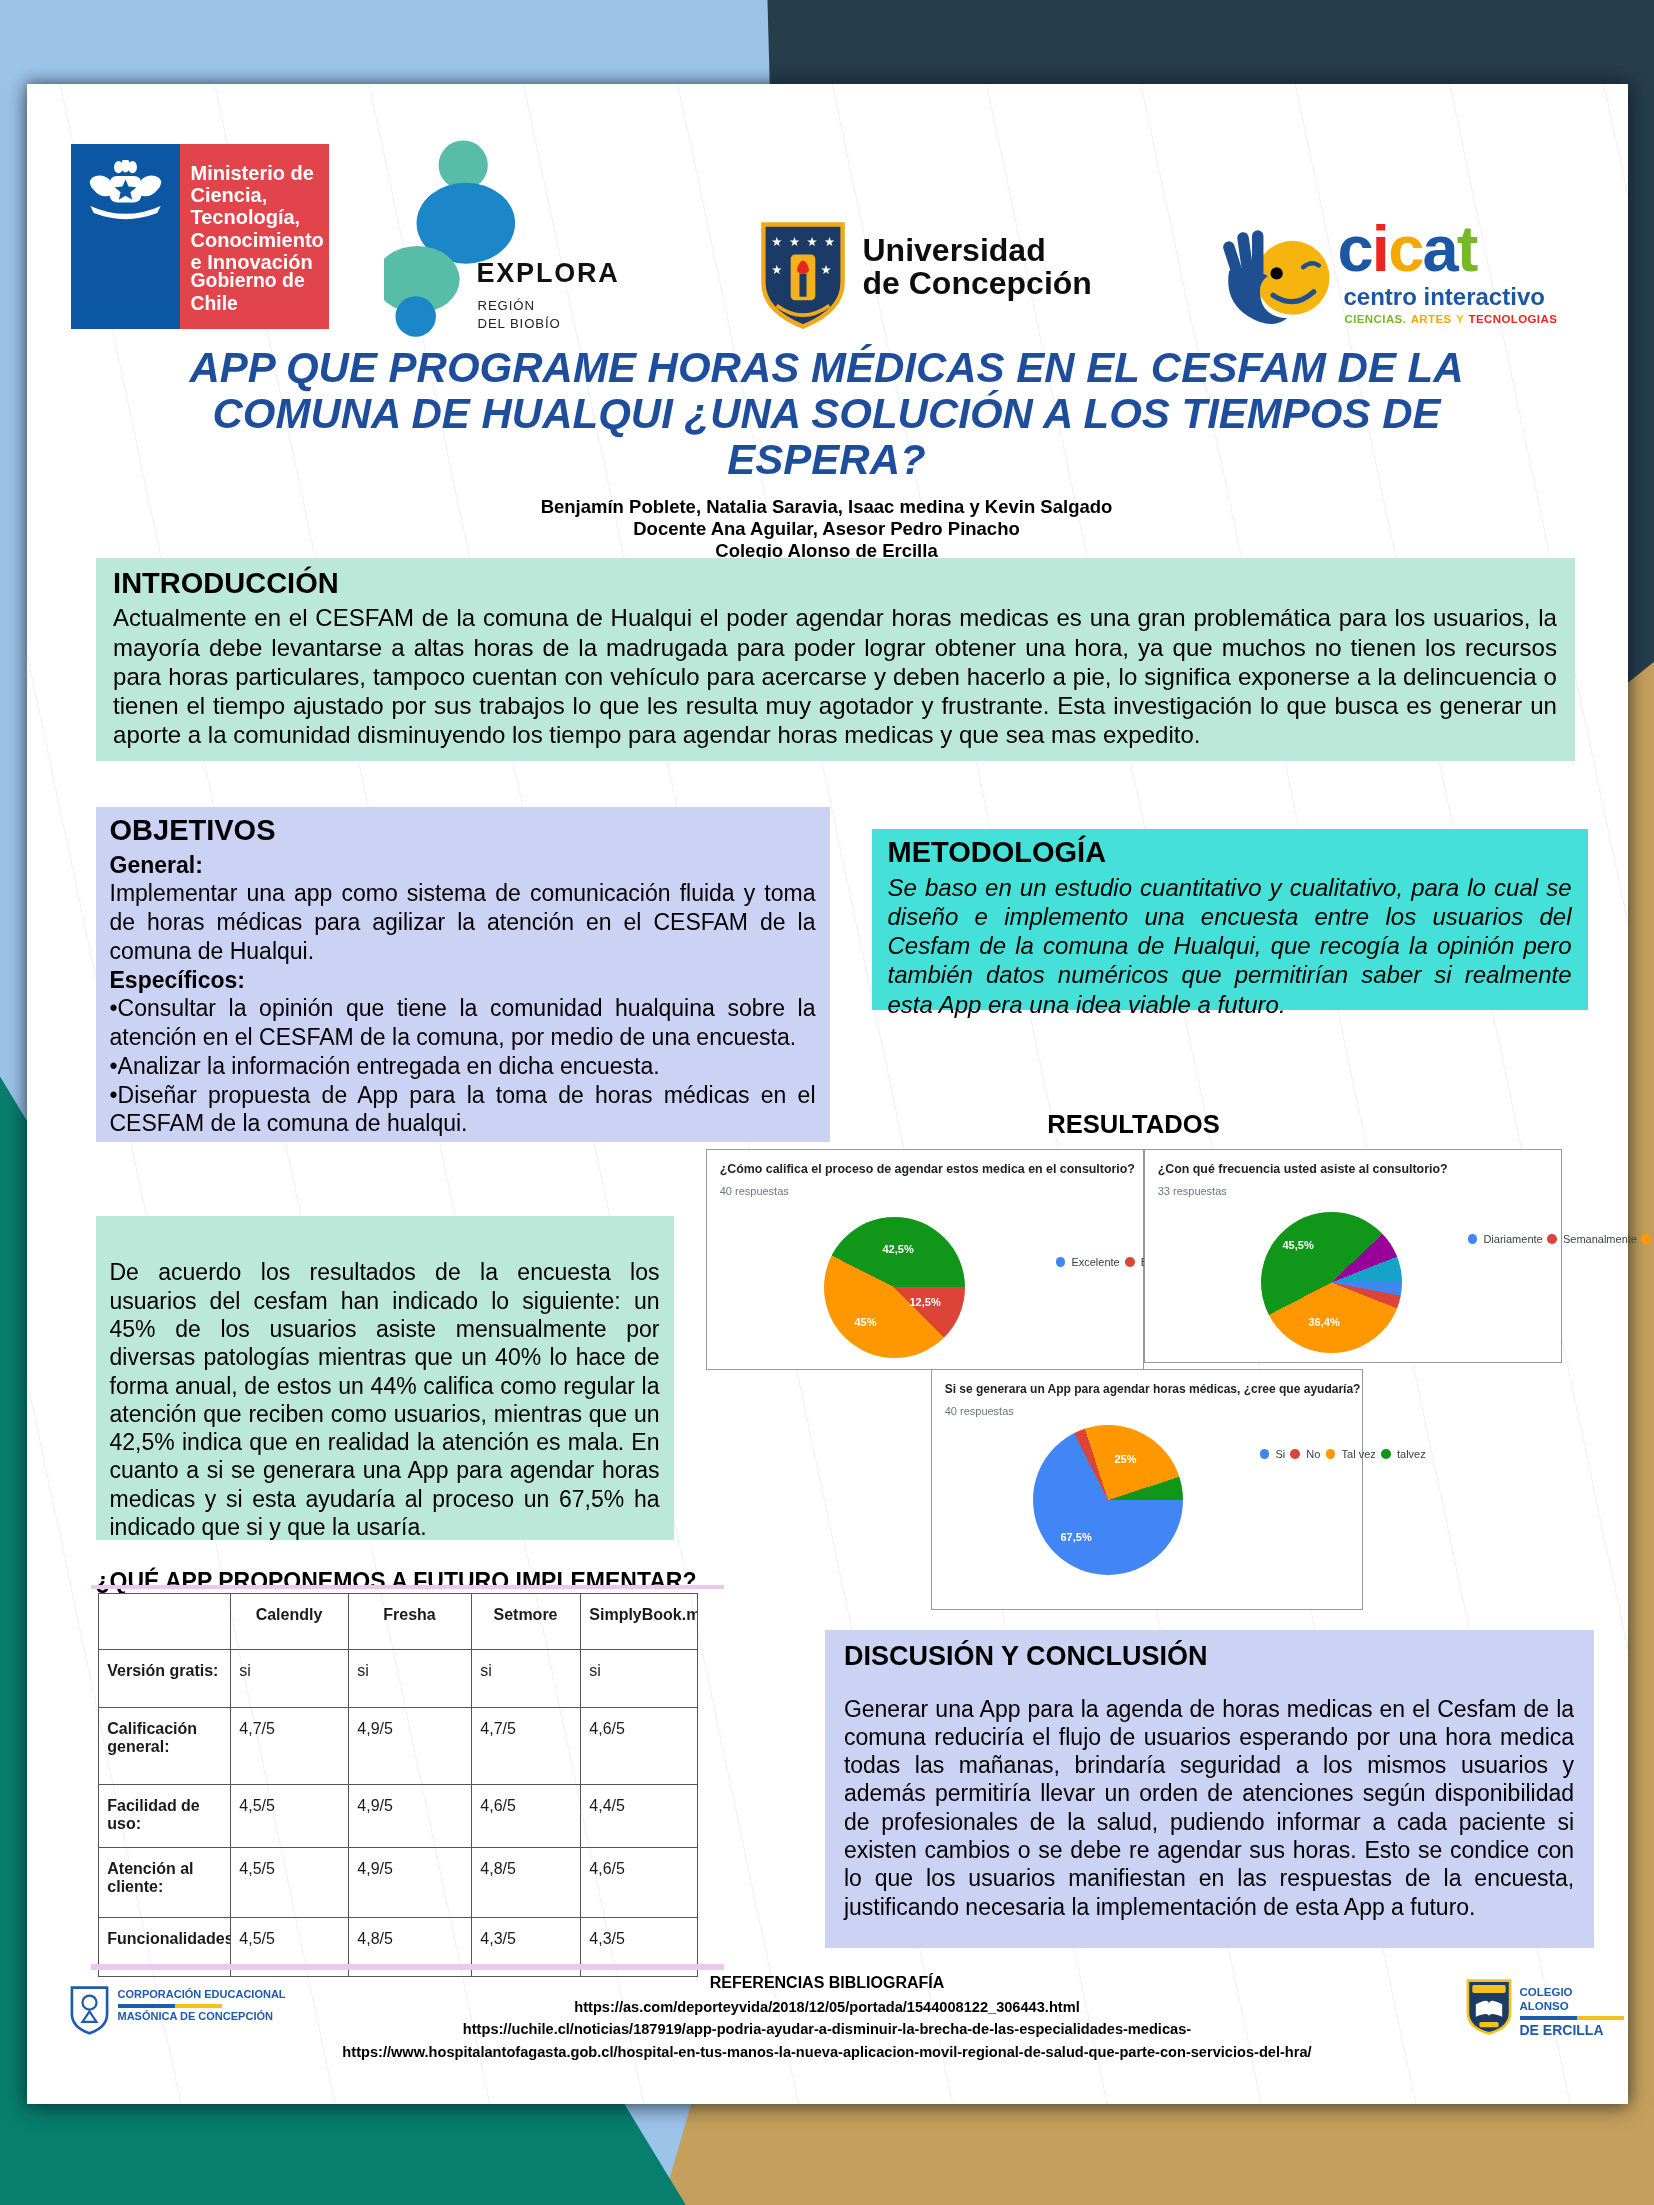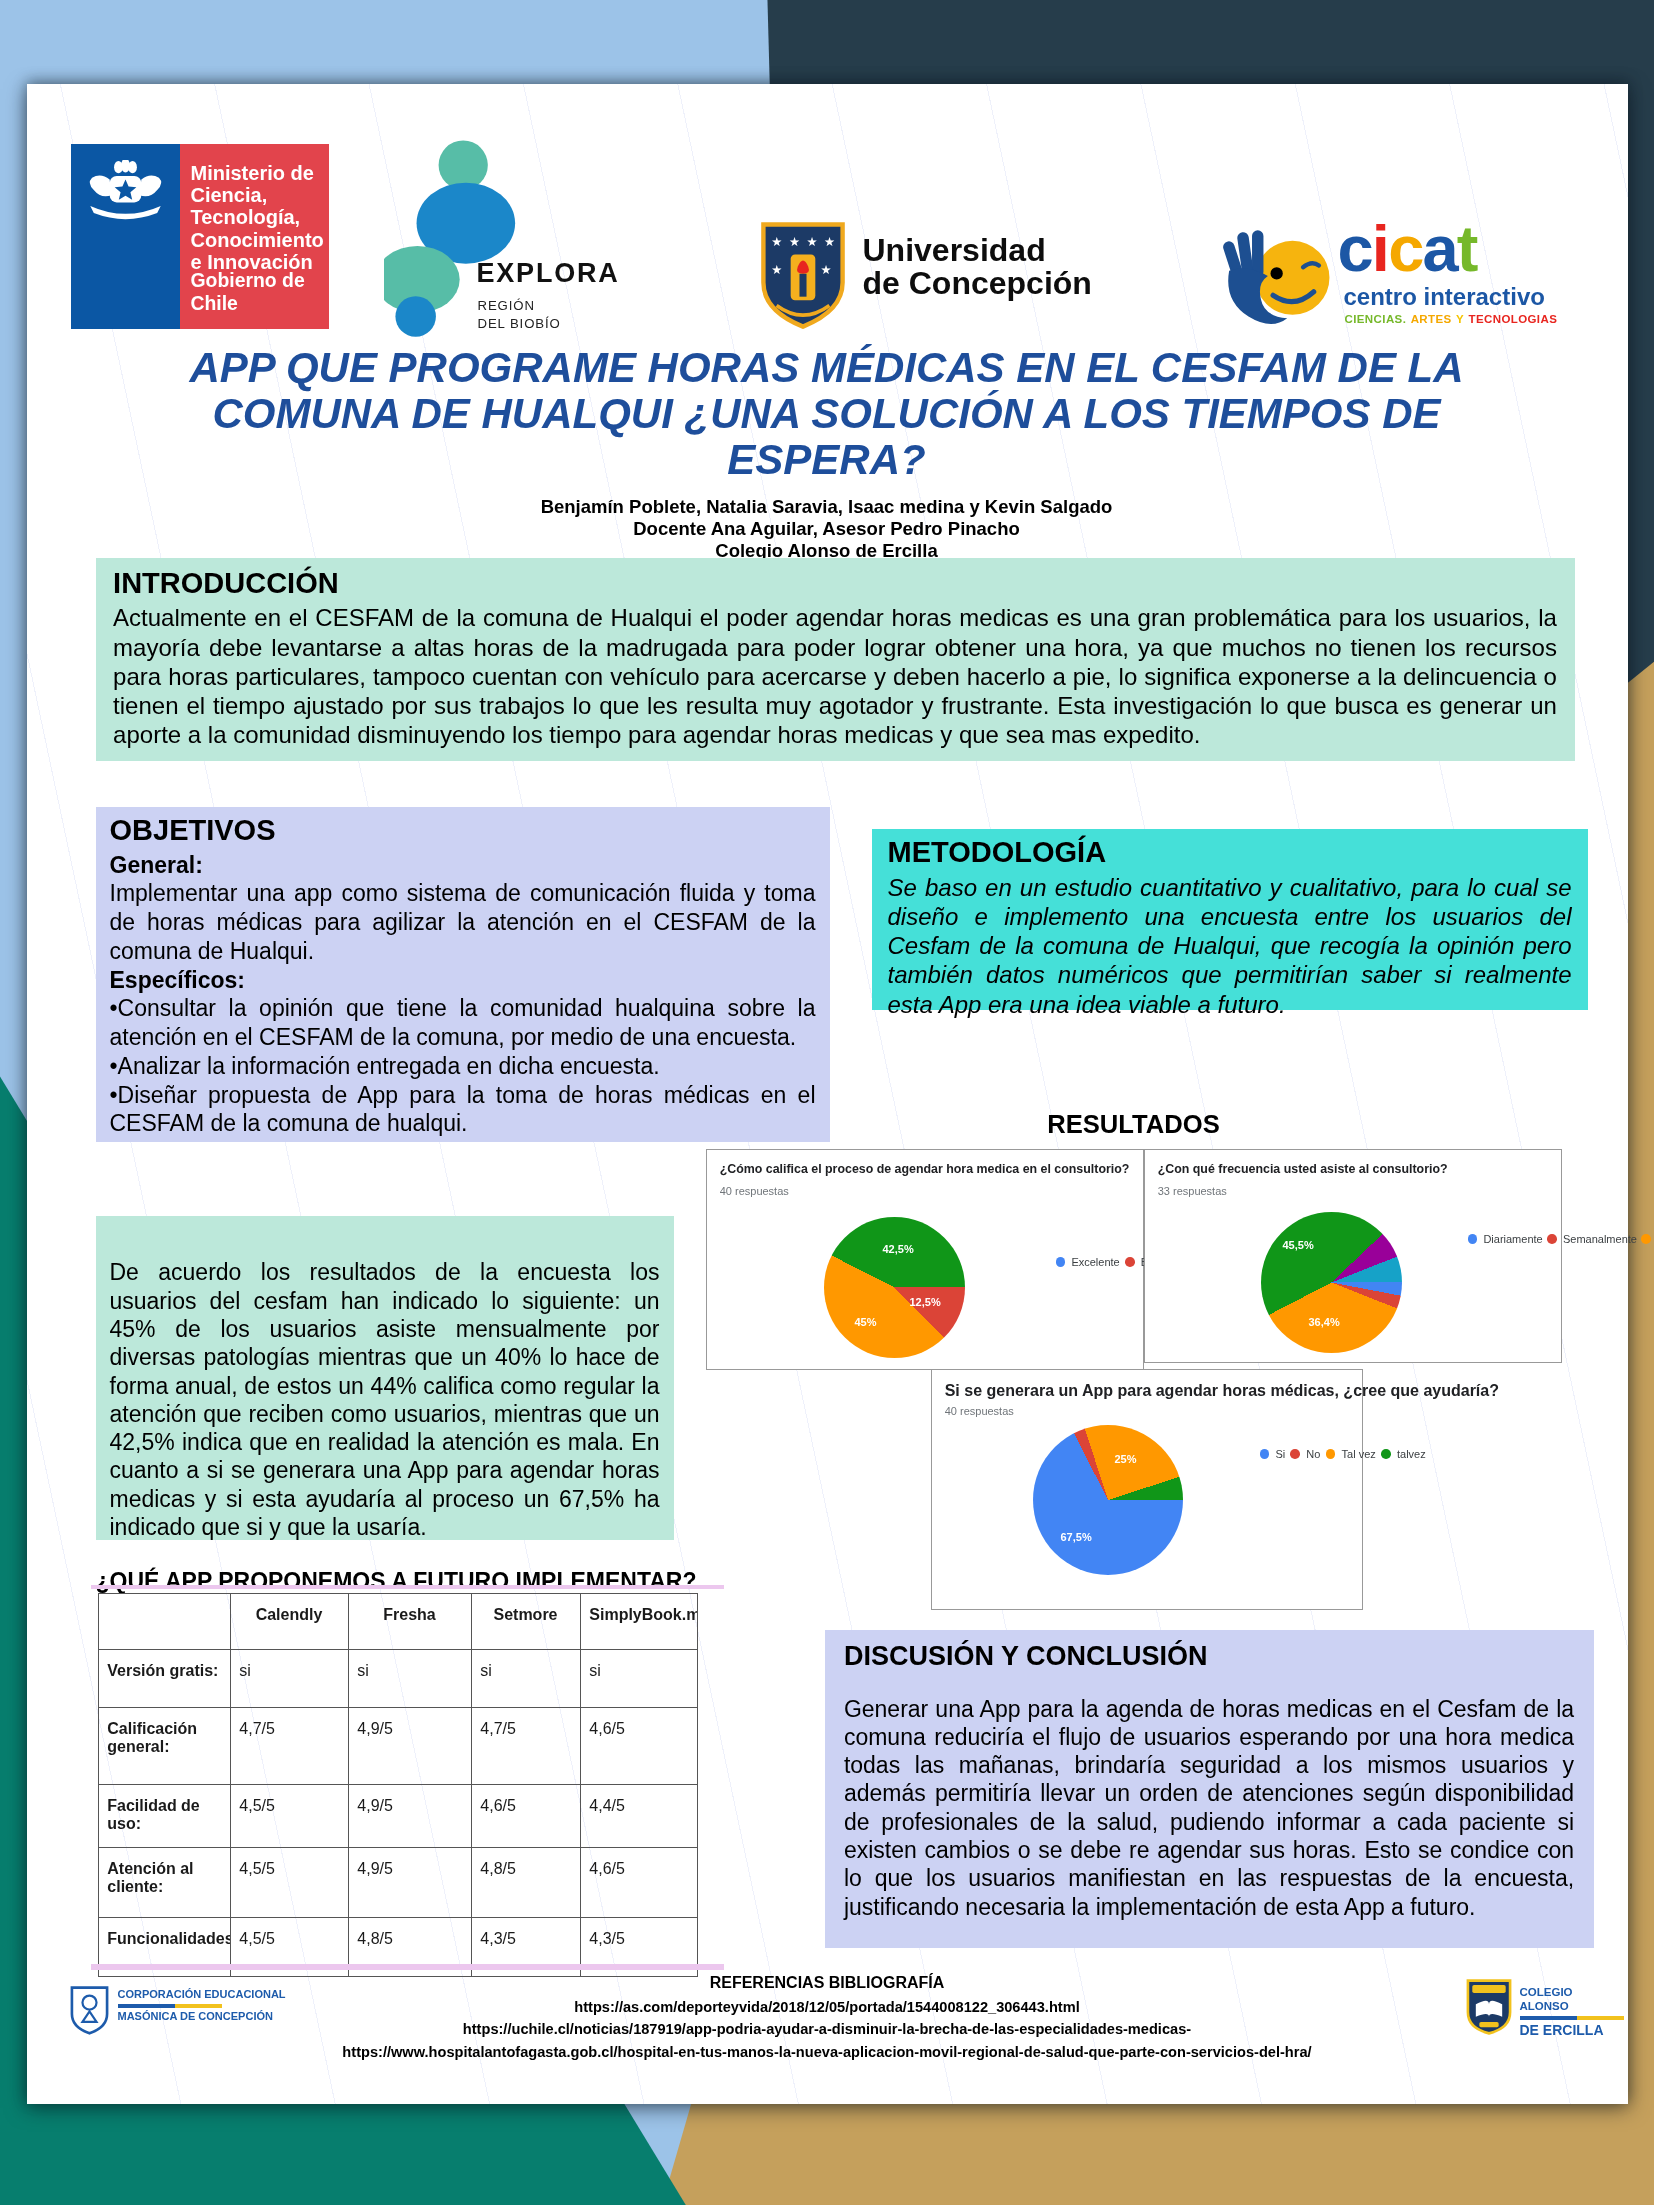--- a/index.html
+++ b/index.html
@@ -55,21 +55,21 @@
   .met-text{font-size:24px;line-height:1.22;text-align:justify;font-style:italic;}
 
   .resultados-h{left:679px;top:1026px;width:856px;text-align:center;font-weight:bold;font-size:25.6px;color:#000;}
 
   
   .panel{background:#fff;border:0.9px solid #999;box-sizing:border-box;}
   .panel1{left:679px;top:1065px;width:438px;height:221px;}
   .panel2{left:1117px;top:1065px;width:418px;height:214px;}
   .panel3{left:904px;top:1285px;width:432px;height:241px;z-index:3;}
   .chart-title{position:absolute;left:13.2px;top:11.5px;font-weight:bold;font-size:12.4px;color:#202124;white-space:nowrap;}
-  .panel3 .chart-title{font-size:16px;}
+  .panel3 .chart-title{font-size:12px;}
   .chart-resp{position:absolute;left:13.2px;top:35px;font-size:11px;color:#70757a;}
   .pie{position:absolute;border-radius:50%;}
   .pie1{left:117px;top:67px;width:141px;height:141px;}
   .pie2{left:116px;top:62px;width:141px;height:141px;}
   .pie3{left:101px;top:55px;width:150px;height:150px;}
   .pct{position:absolute;color:#fff;font-weight:bold;font-size:11px;}
   .c1-a{left:176px;top:93px;} .c1-b{left:203px;top:146px;} .c1-c{left:148px;top:166px;}
   .c2-a{left:138px;top:89px;} .c2-b{left:164px;top:166px;}
   .c3-a{left:183px;top:83px;}  .c3-b{left:129px;top:161px;}
   .legend{position:absolute;display:flex;flex-direction:row;gap:5.3px;margin-top:32px;}
@@ -225,21 +225,21 @@
     </div>
 
     <div class="abs box metodologia">
       <h2>METODOLOGÍA</h2>
       <div class="met-text">Se baso en un estudio cuantitativo y cualitativo, para lo cual se diseño e implemento una encuesta entre los usuarios del Cesfam de la comuna de Hualqui, que recogía la opinión pero también datos numéricos que permitirían saber si realmente esta App era una idea viable a futuro.</div>
     </div>
 
     <div class="abs resultados-h">RESULTADOS</div>
 
     <div class="abs panel panel1">
-      <div class="chart-title">¿Cómo califica el proceso de agendar hora medica en el consultorio?</div>
+      <div class="chart-title">¿Cómo califica el proceso de agendar estos medica en el consultorio?</div>
       <div class="chart-resp">40 respuestas</div>
       <div class="pie pie1" style="background: conic-gradient(from 90deg, rgb(66, 133, 244) 0%, rgb(66, 133, 244) 0%, rgb(219, 68, 55) 0%, rgb(219, 68, 55) 12.5%, rgb(255, 152, 0) 12.5%, rgb(255, 152, 0) 57.5%, rgb(16, 150, 24) 57.5%, rgb(16, 150, 24) 100%);"></div>
       <span class="pct c1-a">42,5%</span>
       <span class="pct c1-b">12,5%</span>
       <span class="pct c1-c">45%</span>
       <div class="legend legend1">
           <div class="legend-item">
             <span class="legend-dot" style="background: rgb(66, 133, 244);"></span>
             <span>Excelente</span>
           </div>

